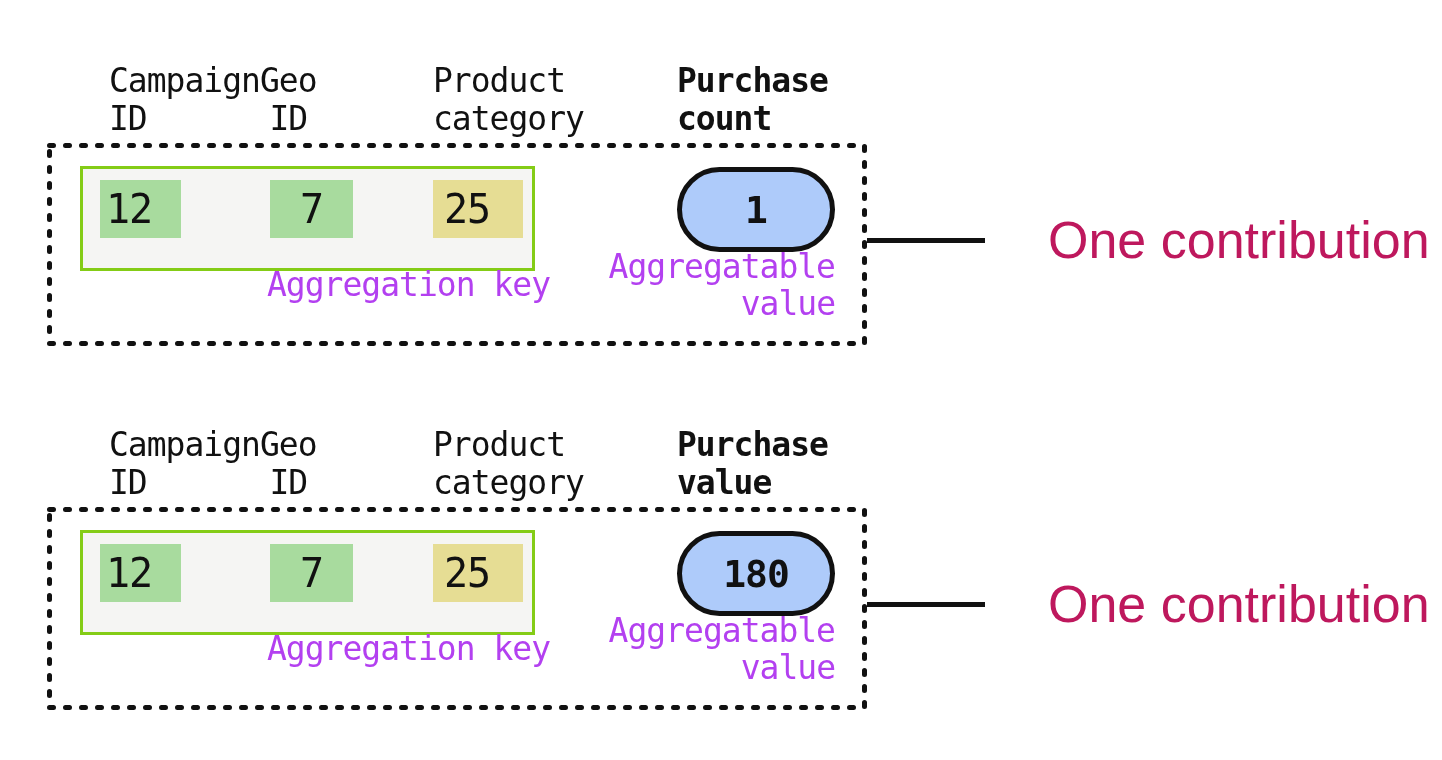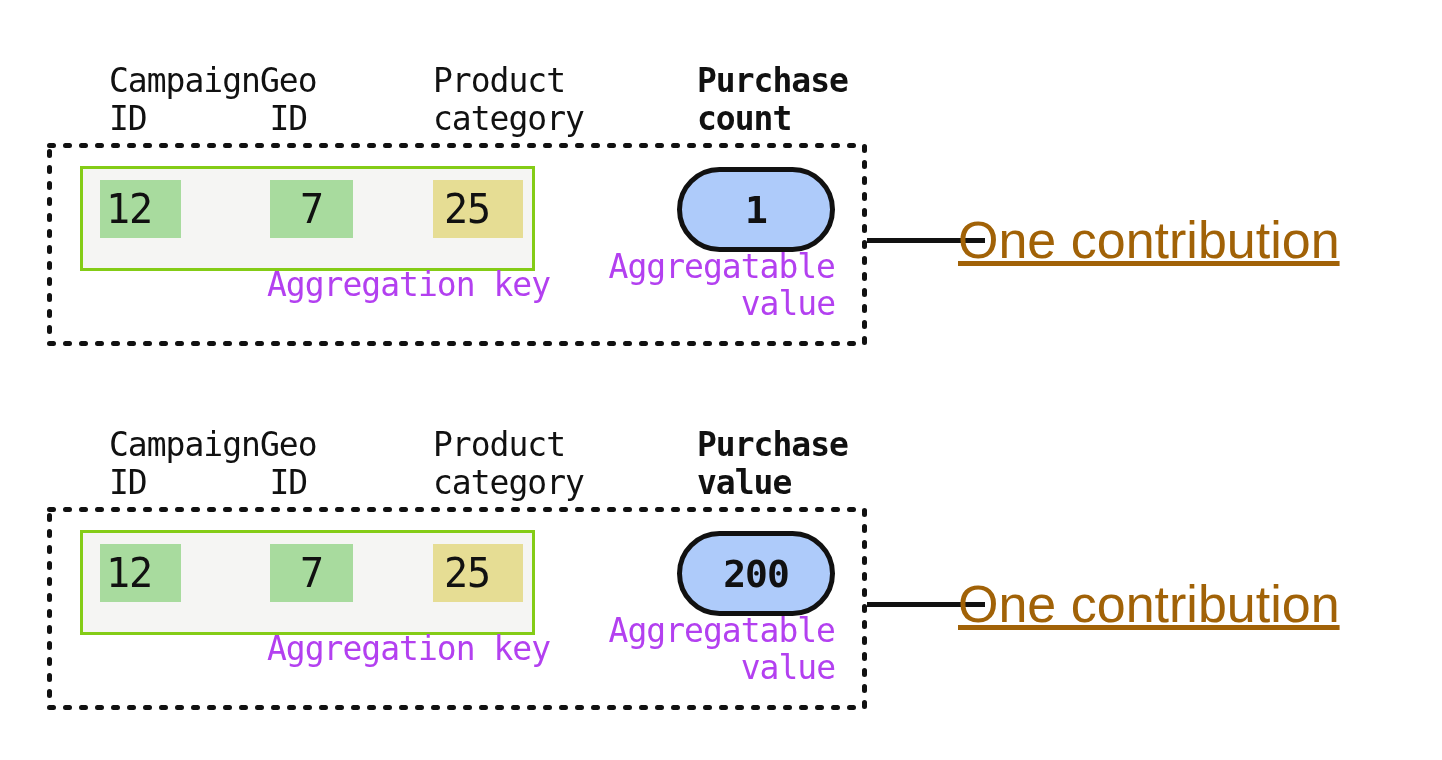--- a/index.html
+++ b/index.html
@@ -34,21 +34,21 @@
     white-space: pre-line;
     letter-spacing: -1px;
   }
   .hdr.campaign { left: 109px; }
   .hdr.geo      { left: 260px; text-align: center; }
   .hdr.product  {
     left: 433px;
     text-decoration-thickness: 3px;
     text-underline-offset: 6px;
   }
-  .hdr.measure  { left: 677px; font-weight: bold; margin-left: 20px; }
+  .hdr.measure  { left: 677px; font-weight: bold; }
 
   
   .dashed-box {
     position: absolute;
     left: 47px;
     top: 103px;
     width: 820px;
     height: 203px;
   }
 
@@ -131,28 +131,27 @@
   .connector {
     position: absolute;
     left: 867px;
     top: 198px;
     width: 118px;
     height: 5px;
     background: #111111;
   }
   .caption {
     position: absolute;
-    left: 958px;
+    left: 1048px;
     top: 172px;
     font-family: "Liberation Sans", sans-serif;
     font-size: 52px;
     line-height: 56px;
-    color: #a16207;
+    color: #be185d;
     white-space: nowrap;
-    text-decoration: underline;
   }
 </style>
 </head>
 <body>
 
 <div class="canvas">
 
   <section class="contribution first">
     <div class="hdr campaign">Campaign
 ID</div>
@@ -196,21 +195,21 @@
     <svg class="dashed-box" width="820" height="203" viewBox="0 0 820 203">
       <rect x="2.5" y="2.5" width="815" height="198" fill="none" stroke="#111111" stroke-width="5" stroke-dasharray="4 12" stroke-linecap="round"></rect>
     </svg>
 
     <div class="strip">
       <div class="cell c1">12</div>
       <div class="cell c2">7</div>
       <div class="cell c3">25</div>
     </div>
 
-    <div class="pill">200</div>
+    <div class="pill">180</div>
 
     <div class="lbl key">Aggregation key</div>
     <div class="lbl val">Aggregatable
 value</div>
 
     <div class="connector"></div>
     <div class="caption">One contribution</div>
   </section>
 
 </div>

